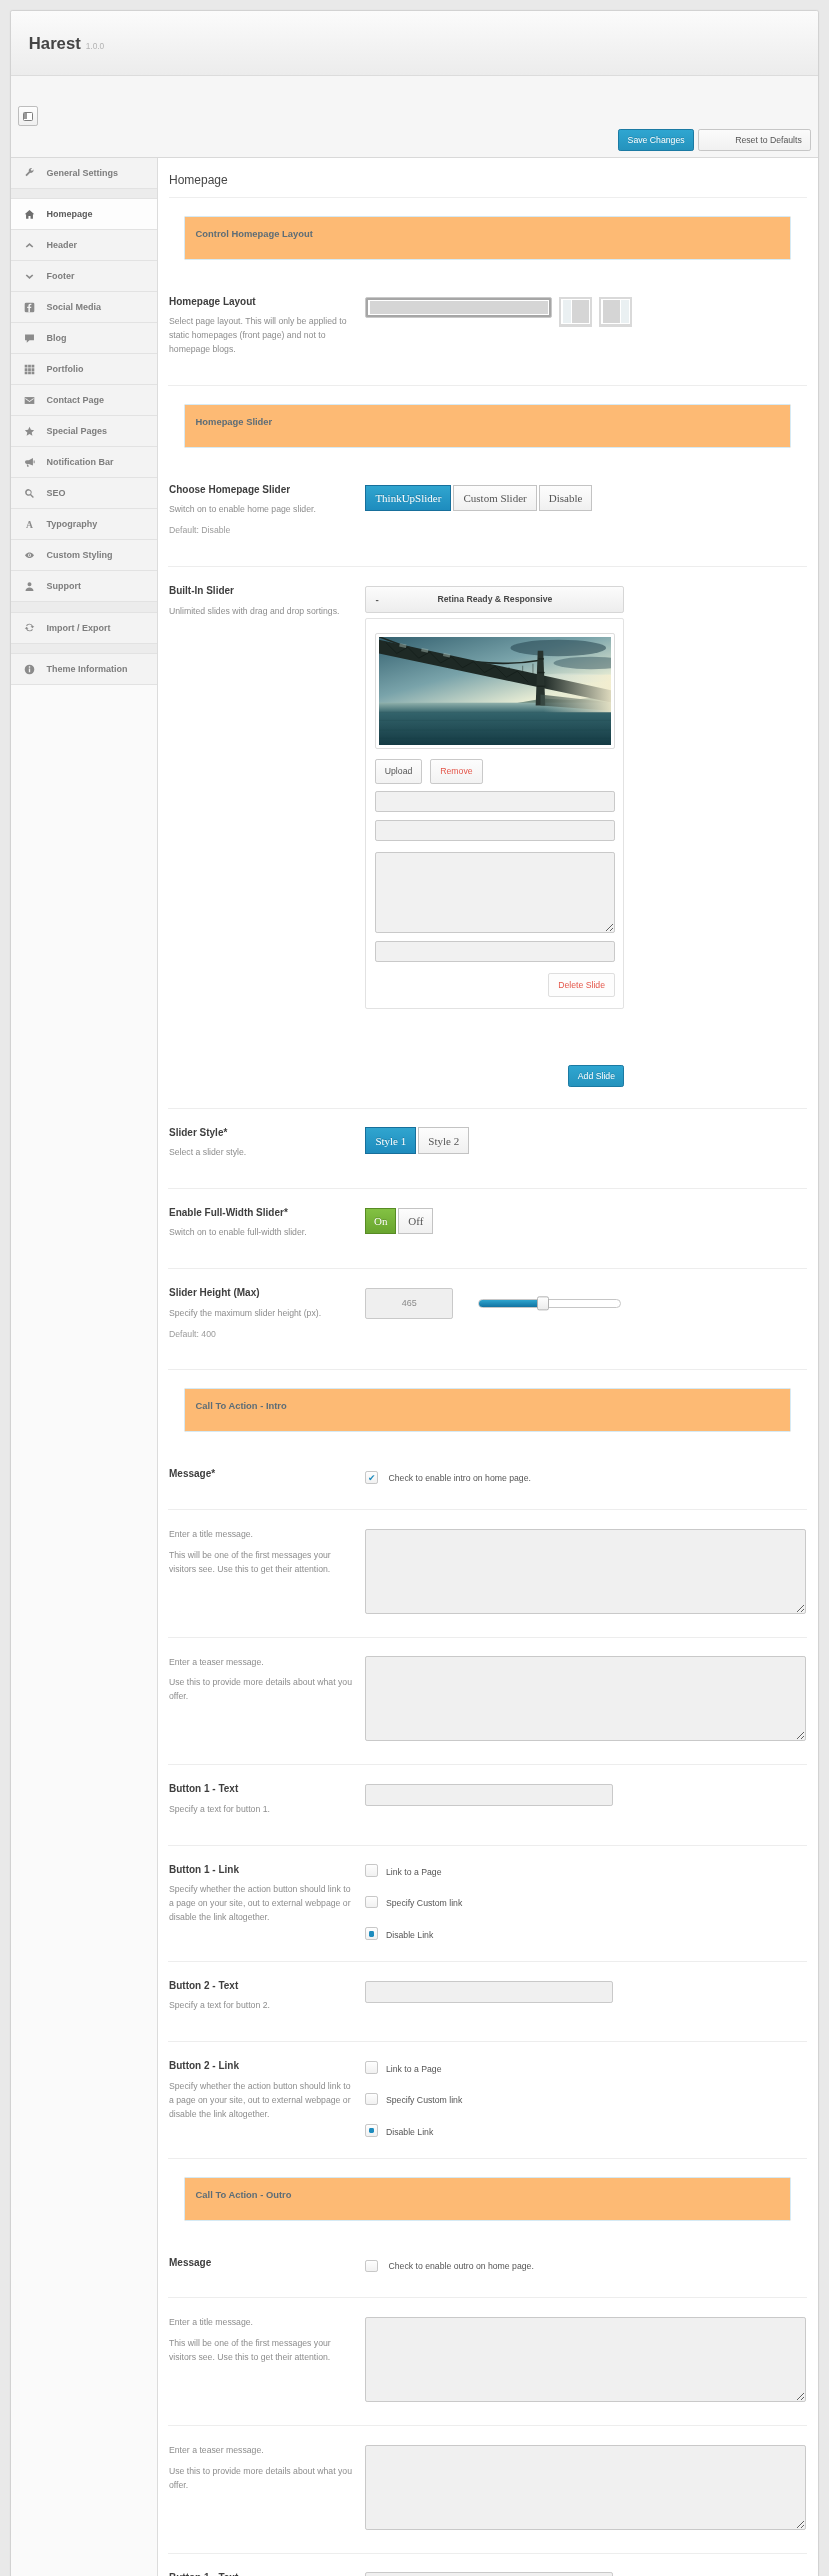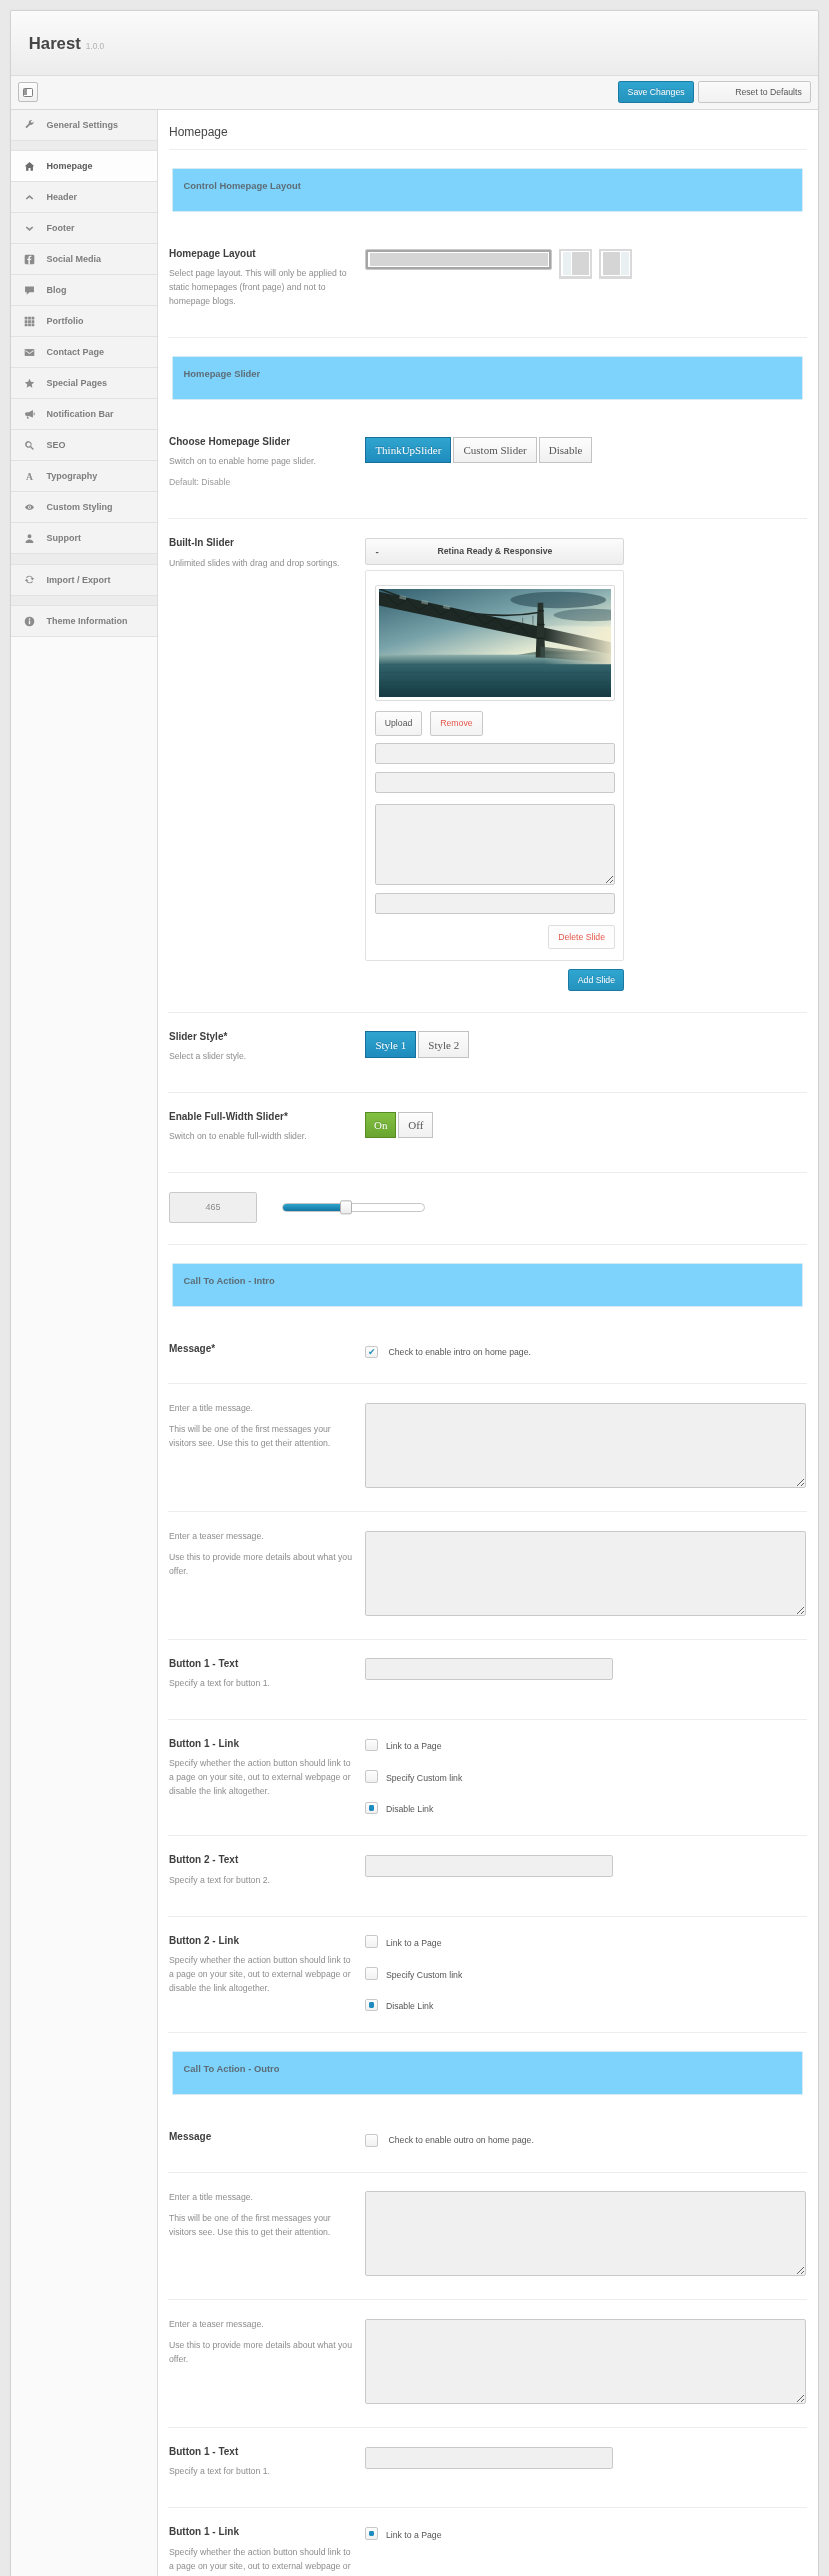--- a/index.html
+++ b/index.html
@@ -10,39 +10,39 @@
   .app-header { padding:23px 18px 21px; background:linear-gradient(#fbfbfb,#ececec); border-bottom:0.7px solid #dcdcdc; }
   .app-title { font-size:16.7px; color:#454545; font-weight:bold; display:inline; }
   .app-version { font-size:8.4px; color:#b3b3b3; margin-left:4.9px; }
 
   
   .toolbar { display:flex; align-items:center; padding:5.6px 7px; background:#f6f6f6; border-bottom:0.7px solid #d9d9d9; }
   .panel-toggle { width:20px; height:20px; background:linear-gradient(#fdfdfd,#f0f0f0); border:0.7px solid #bdbdbd; border-radius:2.1px; display:flex; align-items:center; justify-content:center; cursor:pointer; }
   .pt-glyph { width:10.5px; height:9px; border:0.7px solid #7e7e7e; border-radius:1.4px; position:relative; background:#fff; }
   .pt-glyph::before { content:""; position:absolute; left:0.7px; top:0.7px; bottom:0.7px; width:2.8px; background:#9a9a9a; }
   .toolbar .spacer { flex:1; }
-  .btn { font-family:inherit; font-size:8.7px; border-radius:2.1px; padding:4.9px 8.4px; cursor:pointer; }
+  .btn { font-family:inherit; font-size:8.7px; border-radius:2.1px; padding:4.9px 8.4px; cursor:pointer;margin-top:48px; }
   .btn-primary { background:linear-gradient(#2fa6d1,#2593bd); border:0.7px solid #1b7aa3; color:#fff; text-shadow:0 -0.7px 0 rgba(0,0,0,.15); }
   .btn-default { background:linear-gradient(#fbfbfb,#f1f1f1); border:0.7px solid #c6c6c6; color:#555;padding-left:36px; }
   .toolbar .btn { margin-left:4.2px; }
 
   
   .body-wrap { display:flex; align-items:stretch; }
   .sidebar { width:147px; flex:0 0 147px; background:#fafafa; border-right:0.7px solid #dcdcdc; }
   .side-item { display:flex; align-items:center; gap:10.5px; height:31px; padding:0 12.6px; background:#f3f3f3; border-bottom:0.7px solid #e2e2e2; color:#7d7d7d; font-size:9px; font-weight:bold; cursor:pointer; }
   .side-item.active { background:#fdfdfd; color:#5a5a5a; }
   .side-gap { height:10.5px; background:#ececec; border-bottom:0.7px solid #e2e2e2; }
   .ic { width:12.6px; display:flex; justify-content:center; align-items:center; flex:0 0 12.6px; }
   .ic svg { fill:#8b8b8b; }
   .side-item.active .ic svg { fill:#6e6e6e; }
 
   .content { flex:1; min-width:0; background:#fff; padding:15.3px 11px 32px 9.8px; }
   .page-title { font-size:12px; font-weight:normal; color:#464646; margin:0 0 0 1.4px; padding-bottom:9.8px; border-bottom:0.7px solid #eee; }
 
-  .info-box { margin:18px 4px; background:#7dd3fc; border:0.7px solid #d6eaf4; border-radius:1.4px; padding:11px 11px 20px; color:#5d6d77; font-size:9.4px; font-weight:bold; }
+  .info-box { margin:18px 16px; background:#fdba74; border:0.7px solid #d6eaf4; border-radius:1.4px; padding:11px 11px 20px; color:#5d6d77; font-size:9.4px; font-weight:bold; }
 
   .opt-row { display:flex; gap:8.4px; padding:18px 1.4px 21px; border-bottom:0.7px solid #ededed; }
   .opt-left { width:188px; flex:0 0 188px; }
   .opt-left h4 { margin:0 0 8.4px; font-size:10px; color:#3e3e3e; }
   .opt-left p { margin:0 0 7px; font-size:8.7px; color:#8d8d8d; line-height:1.6; }
   .opt-left p.note { color:#9b9b9b; }
   .opt-right { flex:1; padding-top:0.7px; min-width:0; }
 
   
   .thumbs { display:flex; gap:7px; }
@@ -425,20 +425,25 @@
         </div>
         <div class="opt-right">
           <div class="btn-group">
             <button class="seg-btn on">On</button>
             <button class="seg-btn">Off</button>
           </div>
         </div>
       </div>
 
       <div class="opt-row">
+        <div class="opt-left">
+          <h4>Slider Height (Max)</h4>
+          <p>Specify the maximum slider height (px).</p>
+          <p class="note">Default: 400</p>
+        </div>
         <div class="opt-right">
           <div class="hrow">
             <input class="num-input" type="text" value="465" style="">
             <div class="ui-slider">
               <div class="ui-fill" style="width:45%"></div>
               <div class="ui-handle" style="left:45%"></div>
             </div>
           </div>
         </div>
       </div>

